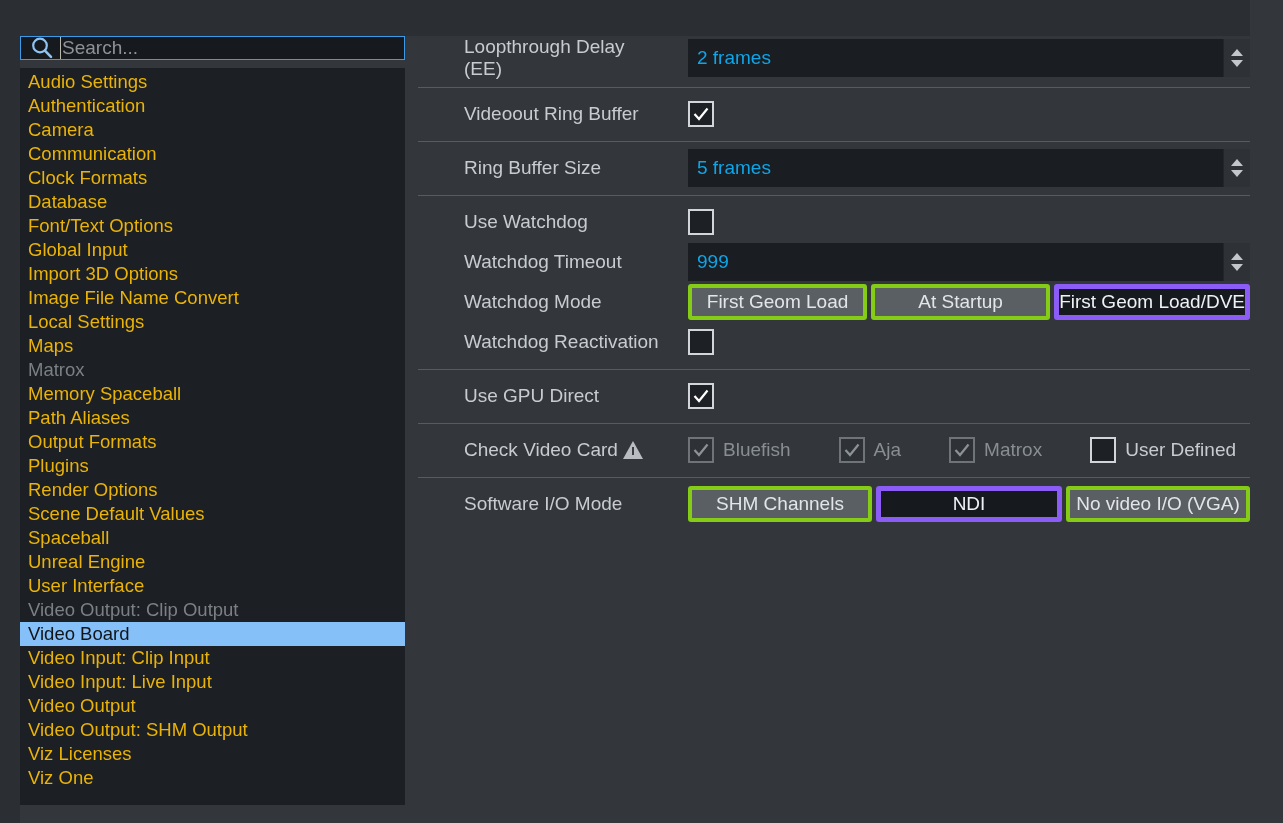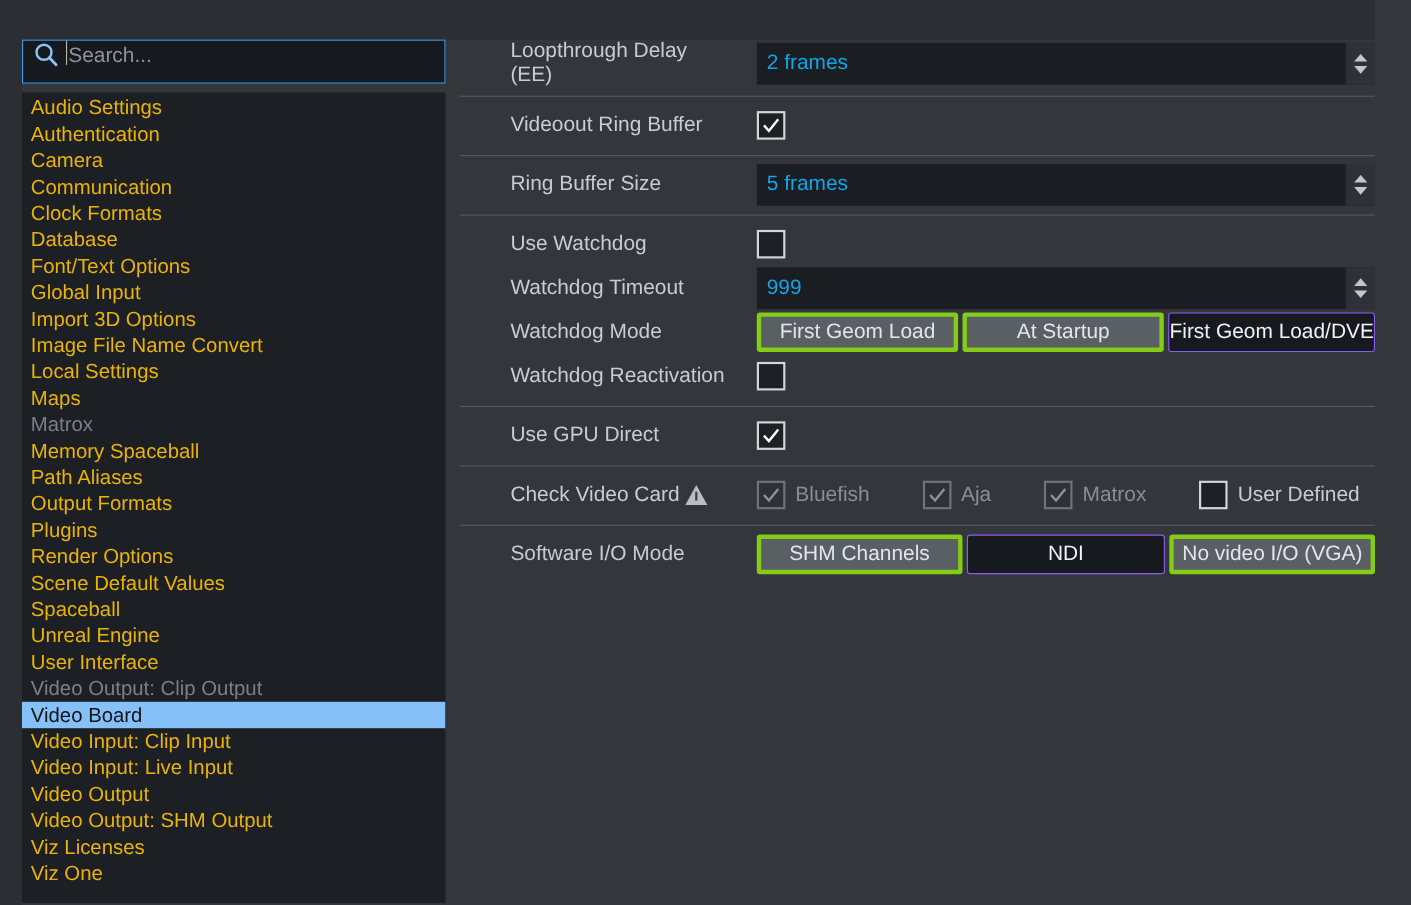--- a/index.html
+++ b/index.html
@@ -45,26 +45,26 @@
   
   .sidebar {
     position: absolute;
     left: 20px;
     top: 36px;
     width: 385px;
     height: 787px;
   }
   .search-wrap {
     position: relative;
-    height: 40px;
+    height: 24px;
     box-sizing: border-box;
     background: #16191d;
     border: 1px solid #3d9ae8;
     display: flex;
-    align-items: flex-start;
+    align-items: center;
     padding-left: 8px;
   }
   .search-icon {
     width: 26px; height: 26px;
     flex: 0 0 26px;
     display: block;
   }
   .caret {
     width: 1px;
     height: 22px;
@@ -221,21 +221,21 @@
     font-size: 19px;
     font-family: "Liberation Sans", "DejaVu Sans", sans-serif;
     display: flex;
     align-items: center;
     justify-content: center;
     cursor: pointer;
     white-space: nowrap;
   }
   .seg-btn.active {
     background: #16191d;
-    border: 1px solid #8b5cf6;
+    border: 5px solid #8b5cf6;
     color: #eef2f6;
   }
 
   
   .warn-icon {
     margin-left: 2px;
     width: 26px; height: 26px;
     display: inline-block;
   }
   .vc-group {

